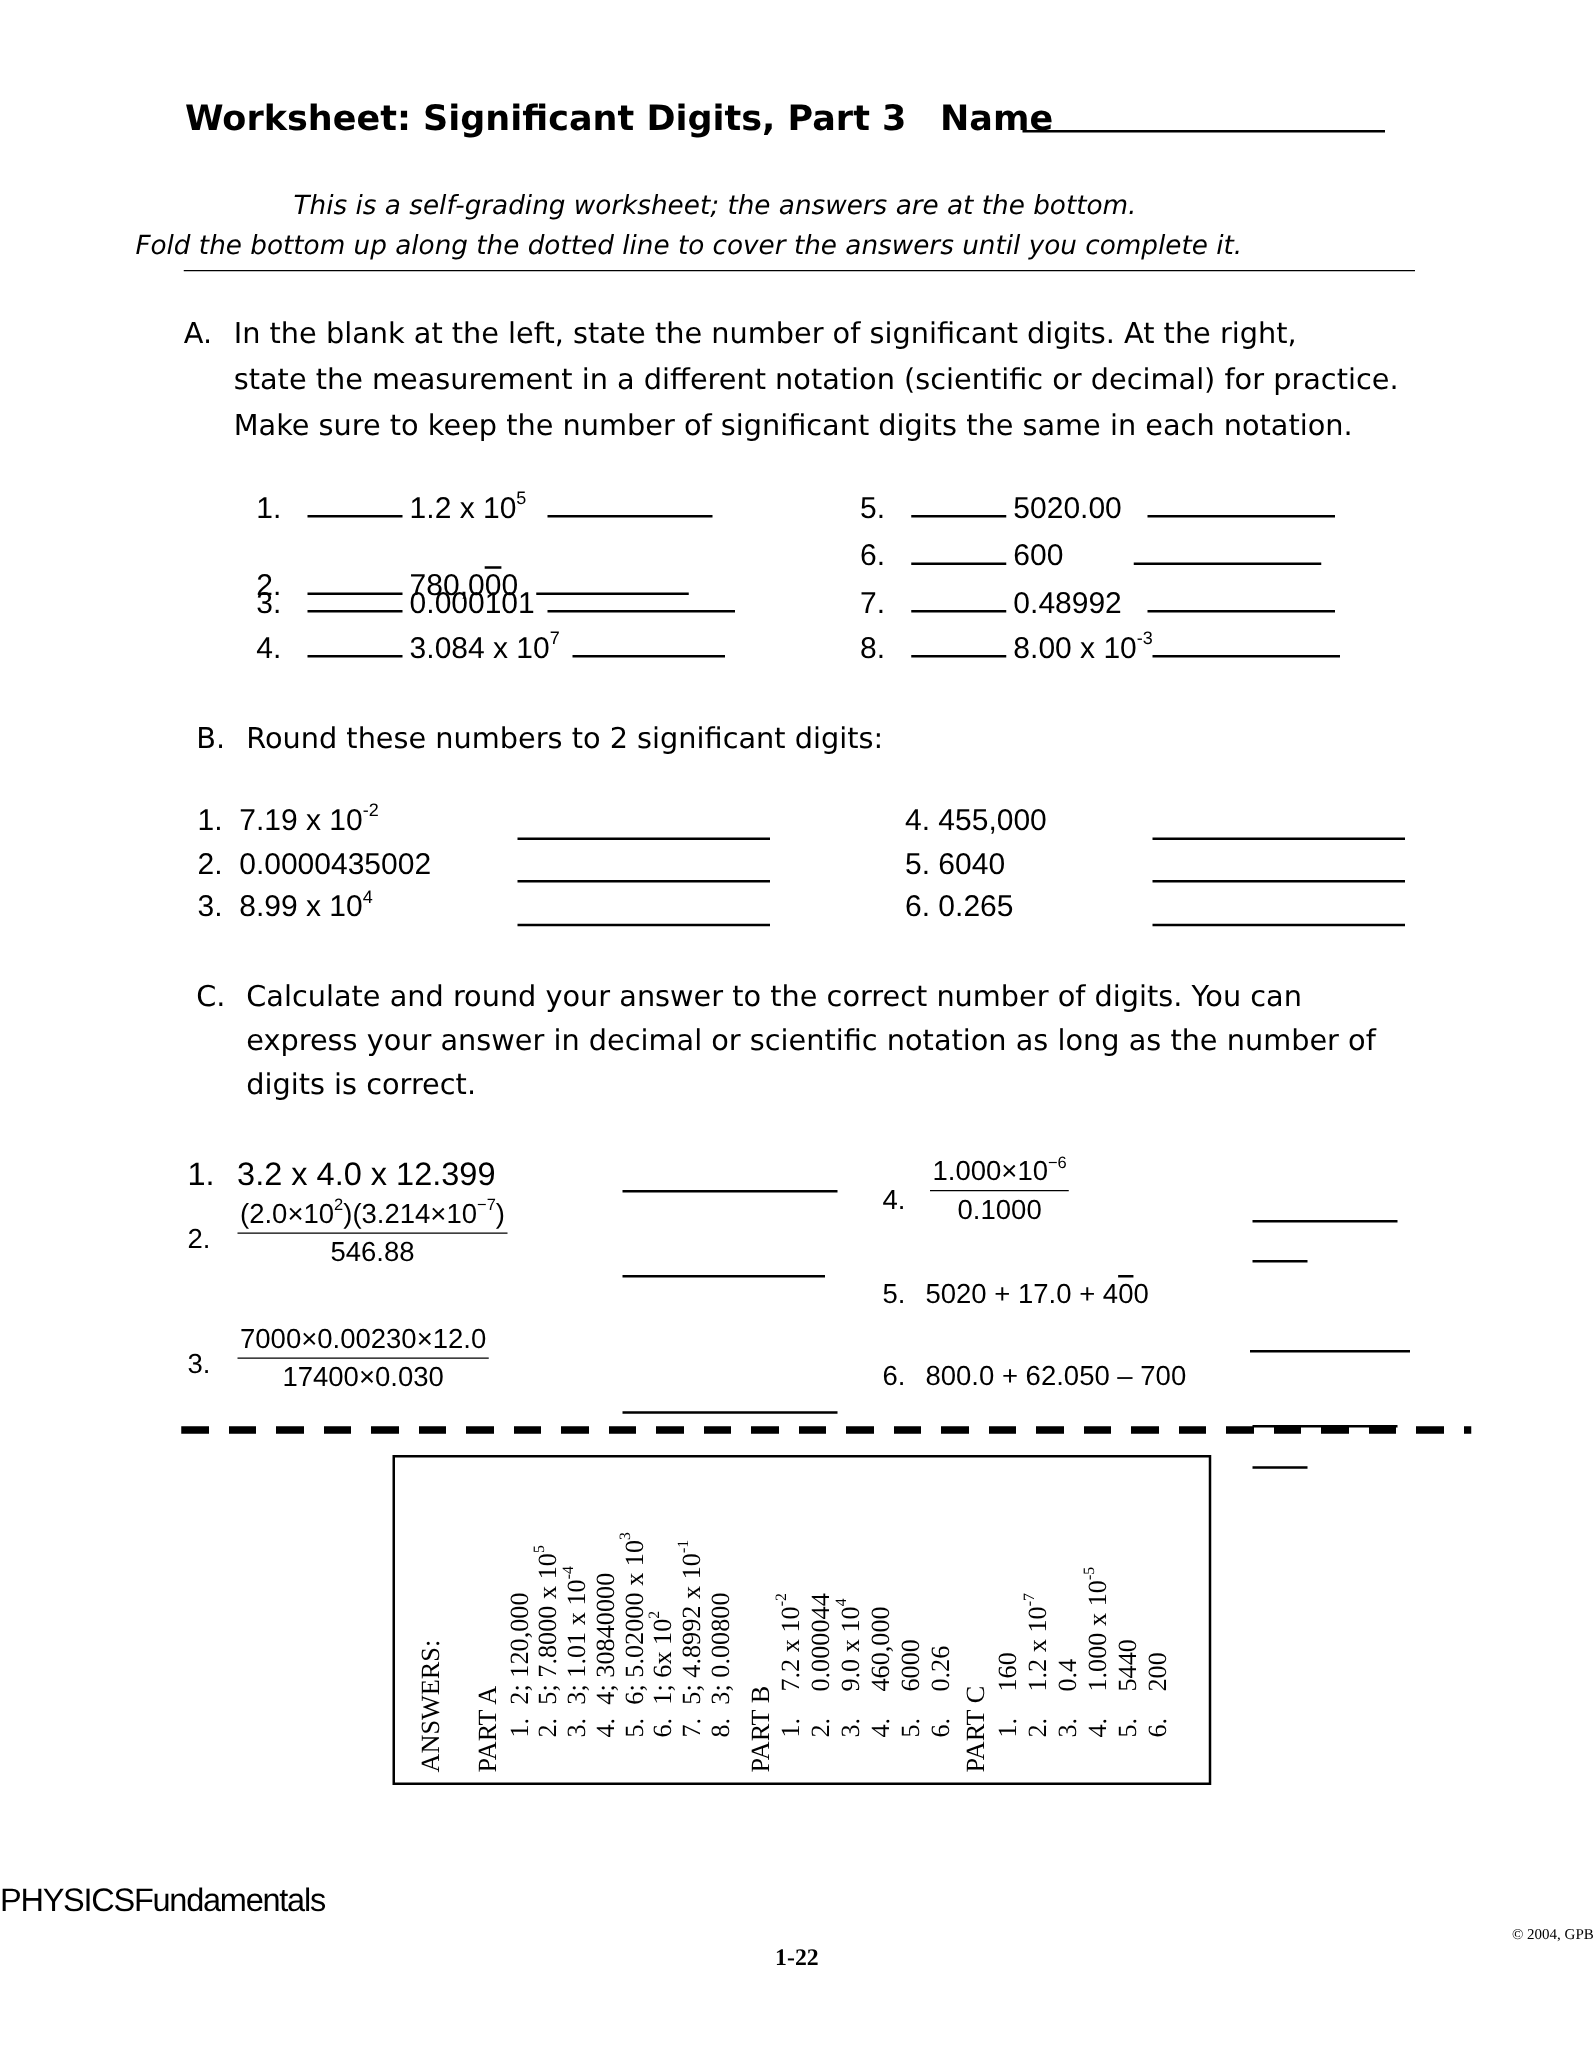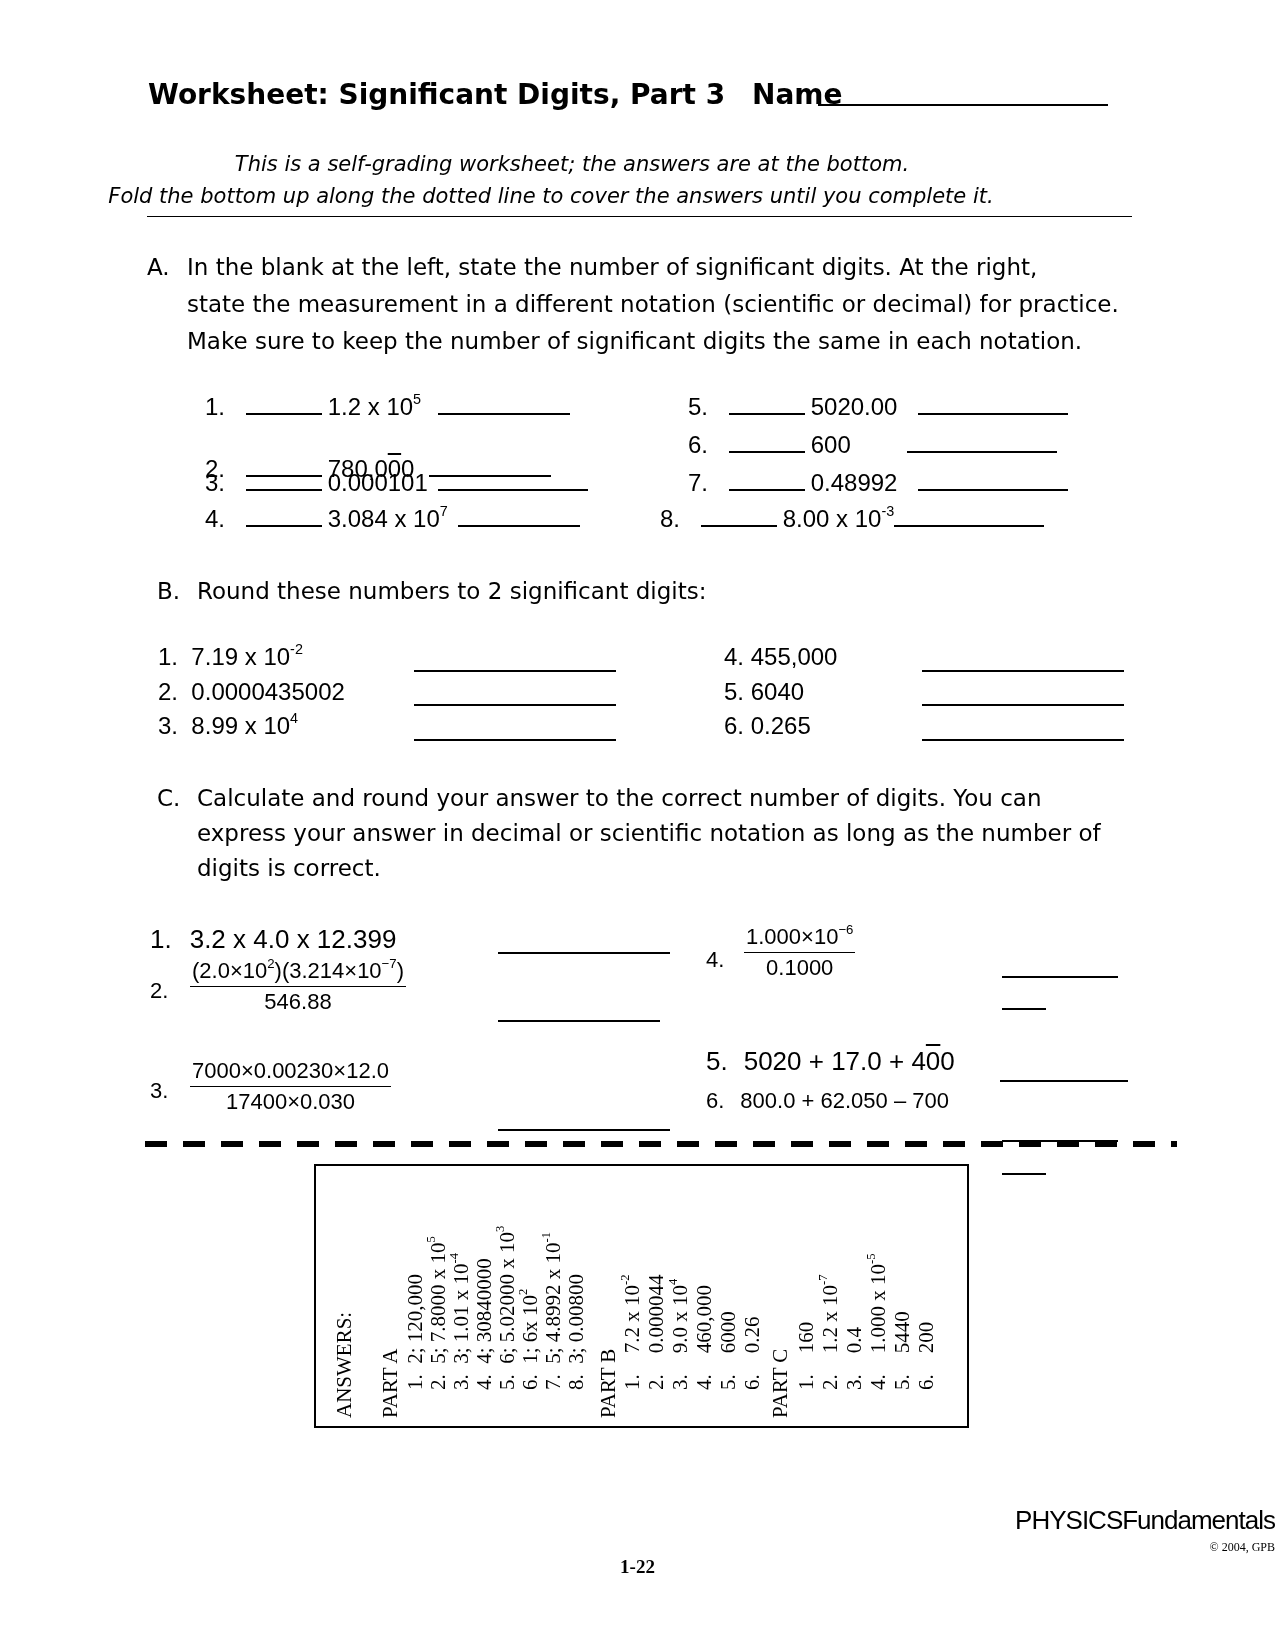--- a/index.html
+++ b/index.html
@@ -73,21 +73,21 @@
 <div class="abs math" style="left:688px;top:431px;">
   <span>6.</span>
   <span class="blank" style="width:76px;margin:0 6px 0 14px;"></span><span>600</span>
   <span class="blank" style="width:150px;margin-left:50px;"></span>
 </div>
 <div class="abs math" style="left:688px;top:469px;">
   <span>7.</span>
   <span class="blank" style="width:76px;margin:0 6px 0 14px;"></span><span>0.48992</span>
   <span class="blank" style="width:150px;margin-left:14px;"></span>
 </div>
-<div class="abs math" style="left:660px;top:505px;">
+<div class="abs math" style="left:688px;top:505px;">
   <span>8.</span>
   <span class="blank" style="width:76px;margin:0 6px 0 14px;"></span><span>8.00 x 10</span><sup>-3</sup><span class="blank" style="width:150px;"></span>
 </div>
 
 <div class="abs body" style="left:157px;top:578px;">B.</div>
 <div class="abs body" style="left:197px;top:578px;">Round these numbers to 2 significant digits:</div>
 
 <div class="abs math" style="left:158px;top:643px;"><span>1.</span>&nbsp; <span>7.19 x 10</span><sup>-2</sup></div>
 <div class="abs math" style="left:158px;top:678px;"><span>2.</span>&nbsp; <span>0.0000435002</span></div>
 <div class="abs math" style="left:158px;top:712px;"><span>3.</span>&nbsp; <span>8.99 x 10</span><sup>4</sup></div>
@@ -125,21 +125,21 @@
 <div class="line" style="left:498px;top:1129px;width:172px;"></div>
 
 <div class="abs math" style="left:706px;top:947px;font-size:22px;">4.</div>
 <div class="frac" style="left:744px;top:924px;font-size:22px;">
   <div class="num"><span>1.000×10</span><sup>−6</sup></div>
   <div class="den">0.1000</div>
 </div>
 <div class="line" style="left:1002px;top:976px;width:116px;"></div>
 <div class="line" style="left:1002px;top:1008px;width:44px;"></div>
 
-<div class="abs math" style="left:706px;top:1046px;font-size:26px;"><span>5.</span><span style="display:inline-block;width:16px;"></span><span>5020 + 17.0 + 4</span><span class="ovl">0</span><span>0</span></div>
+<div class="abs math" style="left:706px;top:1022px;font-size:22px;"><span>5.</span><span style="display:inline-block;width:16px;"></span><span>5020 + 17.0 + 4</span><span class="ovl">0</span><span>0</span></div>
 <div class="line" style="left:1000px;top:1080px;width:128px;"></div>
 
 <div class="abs math" style="left:706px;top:1088px;font-size:22px;"><span>6.</span><span style="display:inline-block;width:16px;"></span><span>800.0 + 62.050 – 700</span></div>
 <div class="line" style="left:1002px;top:1140px;width:116px;"></div>
 <div class="line" style="left:1002px;top:1173px;width:44px;"></div>
 
 <div class="dash"></div>
 
 <div class="answers-box"></div>
 <div class="rot" style="left:334px;top:1418px;">ANSWERS:</div>
@@ -163,15 +163,15 @@
 <div class="rot" style="left:742px;top:1390px;"><span>6.</span>&nbsp;&nbsp;&nbsp;&nbsp;<span>0.26</span></div>
 
 <div class="rot" style="left:770px;top:1418px;">PART C</div>
 <div class="rot" style="left:796px;top:1390px;"><span>1.</span>&nbsp;&nbsp;&nbsp;&nbsp;<span>160</span></div>
 <div class="rot" style="left:820px;top:1390px;"><span>2.</span>&nbsp;&nbsp;&nbsp;&nbsp;<span>1.2 x 10</span><sup>-7</sup></div>
 <div class="rot" style="left:844px;top:1390px;"><span>3.</span>&nbsp;&nbsp;&nbsp;&nbsp;<span>0.4</span></div>
 <div class="rot" style="left:868px;top:1390px;"><span>4.</span>&nbsp;&nbsp;&nbsp;&nbsp;<span>1.000 x 10</span><sup>-5</sup></div>
 <div class="rot" style="left:892px;top:1390px;"><span>5.</span>&nbsp;&nbsp;&nbsp;&nbsp;<span>5440</span></div>
 <div class="rot" style="left:916px;top:1390px;"><span>6.</span>&nbsp;&nbsp;&nbsp;&nbsp;<span>200</span></div>
 
-<div class="abs footer-brand" style="left:0;width:1275px;text-align:right;top:1505px;">PHYSICSFundamentals</div>
+<div class="abs footer-brand" style="left:0;width:1275px;text-align:left;top:1505px;">PHYSICSFundamentals</div>
 <div class="abs footer-small" style="left:0;width:1275px;text-align:right;top:1540px;">© 2004, GPB</div>
 <div class="abs footer-page" style="left:0;width:1275px;text-align:center;top:1556px;font-weight:bold;">1-22</div>
 
 </body></html>

